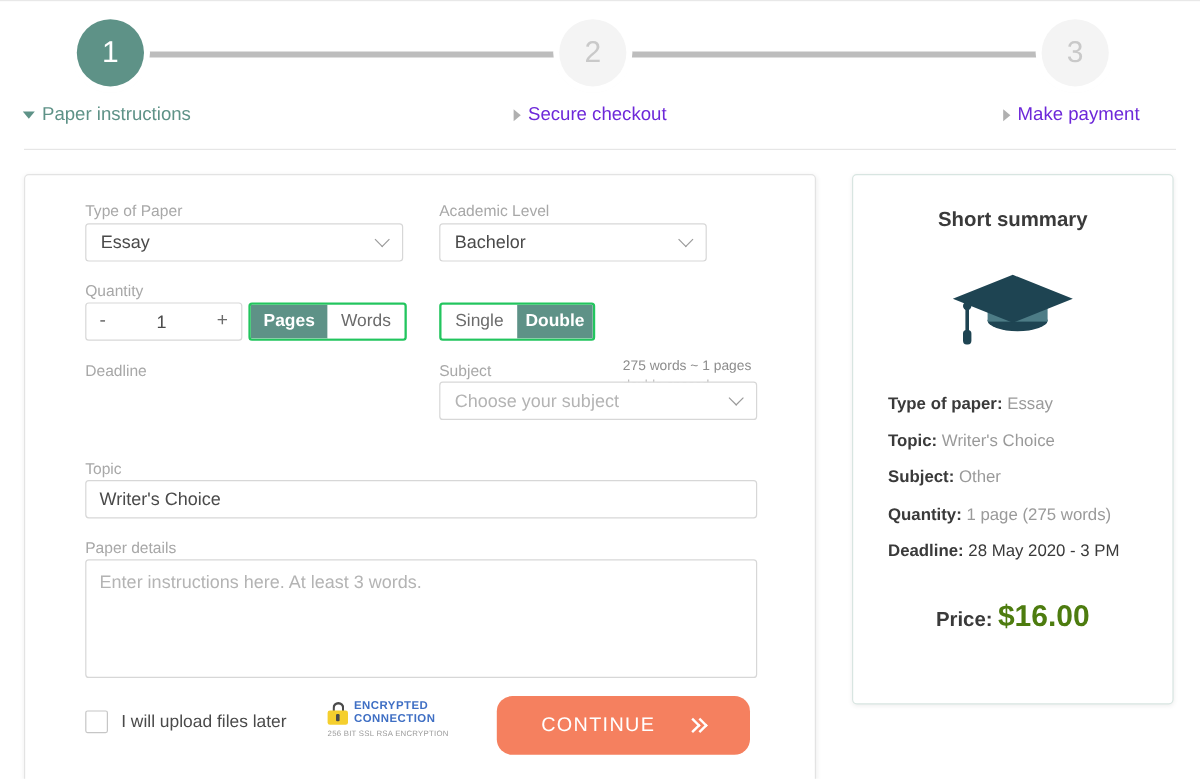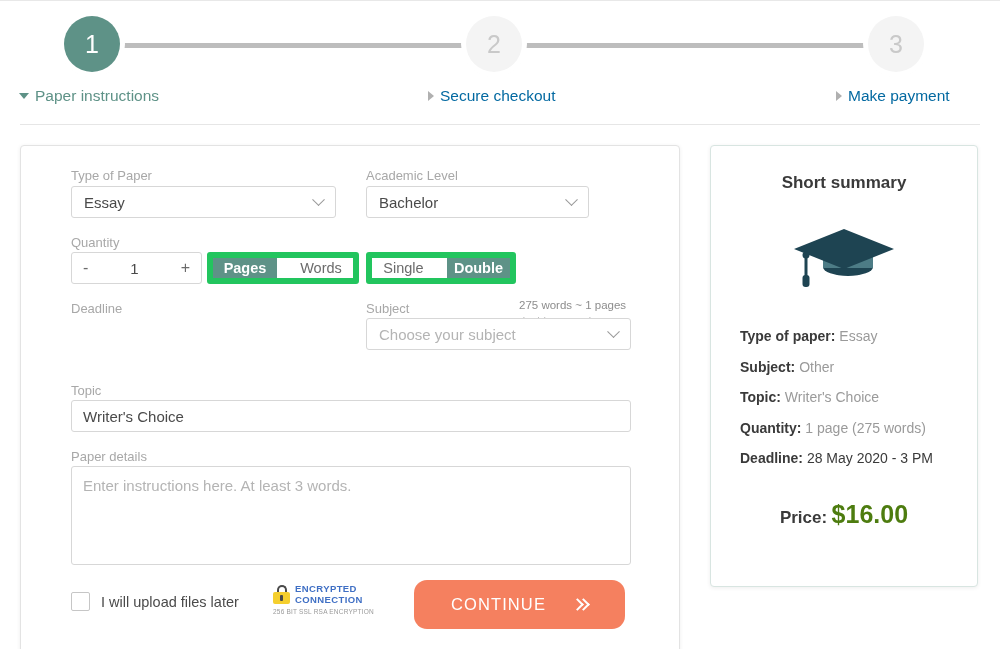--- a/index.html
+++ b/index.html
@@ -37,21 +37,21 @@
   .circle.idle { background: #f4f4f4; color: #c9c9c9; }
   .circle.c2 { left: 466px; }
   .circle.c3 { left: 868px; }
 
   .step-label {
     position: absolute; top: 79px;
     font-size: 15.5px; white-space: nowrap;
     display: flex; align-items: center; gap: 6px;
   }
   .step-label.active { color: #5e9287; left: 19px; }
-  .step-label.idle { color: #0369a1; }
+  .step-label.idle { color: #6d28d9; }
   .step-label.l2 { left: 428px; }
   .step-label.l3 { left: 836px; }
   .tri-down {
     width: 0; height: 0; border-left: 5px solid transparent;
     border-right: 5px solid transparent; border-top: 6px solid #5e9287;
     display: inline-block;
   }
   .tri-right {
     width: 0; height: 0; border-top: 5px solid transparent;
     border-bottom: 5px solid transparent; border-left: 6px solid #b0b0b0;
@@ -104,21 +104,21 @@
   #f-level   { left: 366px; top: 186px; width: 223px; height: 32px; }
 
   #lb-qty    { left: 71px;  top: 235px; }
   #f-qty     { left: 71px;  top: 252px; width: 131px; height: 32px;
                justify-content: space-between; padding: 0 11px; }
   .qty-btn { color: #6b6b6b; font-size: 16px; cursor: pointer; user-select: none; }
   .qty-val { font-size: 15px; color: #4a4a4a; }
 
   .toggle {
     position: absolute; display: flex; height: 32px;
-    border: 6px solid #22c55e; border-radius: 3px; overflow: hidden; gap: 12px;
+    border: 2px solid #22c55e; border-radius: 3px; overflow: hidden;
   }
   .toggle .opt {
     display: flex; align-items: center; justify-content: center;
     font-size: 14.5px; cursor: pointer; background: #fff; color: #6b6b6b;
   }
   .toggle .opt.on { background: #5e9287; color: #ffffff; font-weight: bold; }
   #tg-unit  { left: 207px; top: 252px; }
   #tg-unit .opt { width: 64px; }
   #tg-space { left: 366px; top: 252px; }
   #tg-space .opt { width: 63px; }
@@ -362,26 +362,26 @@
     <circle cx="16" cy="30" r="3.5" fill="#1e4452"></circle>
     <rect x="12.5" y="50" width="7" height="12" rx="3" fill="#1e4452"></rect>
   </svg>
 
   <div class="sum-list">
     <div class="sum-row">
       <b>Type of paper:</b>
       <span class="gray">Essay</span>
     </div>
     <div class="sum-row">
+      <b>Topic:</b>
+      <span class="gray">Writer's Choice</span>
+    </div>
+    <div class="sum-row">
       <b>Subject:</b>
       <span class="gray">Other</span>
-    </div>
-    <div class="sum-row">
-      <b>Topic:</b>
-      <span class="gray">Writer's Choice</span>
     </div>
     <div class="sum-row">
       <b>Quantity:</b>
       <span class="gray">1 page (275 words)</span>
     </div>
     <div class="sum-row">
       <b>Deadline:</b>
       <span class="dark">28 May 2020 - 3 PM</span>
     </div>
   </div>

